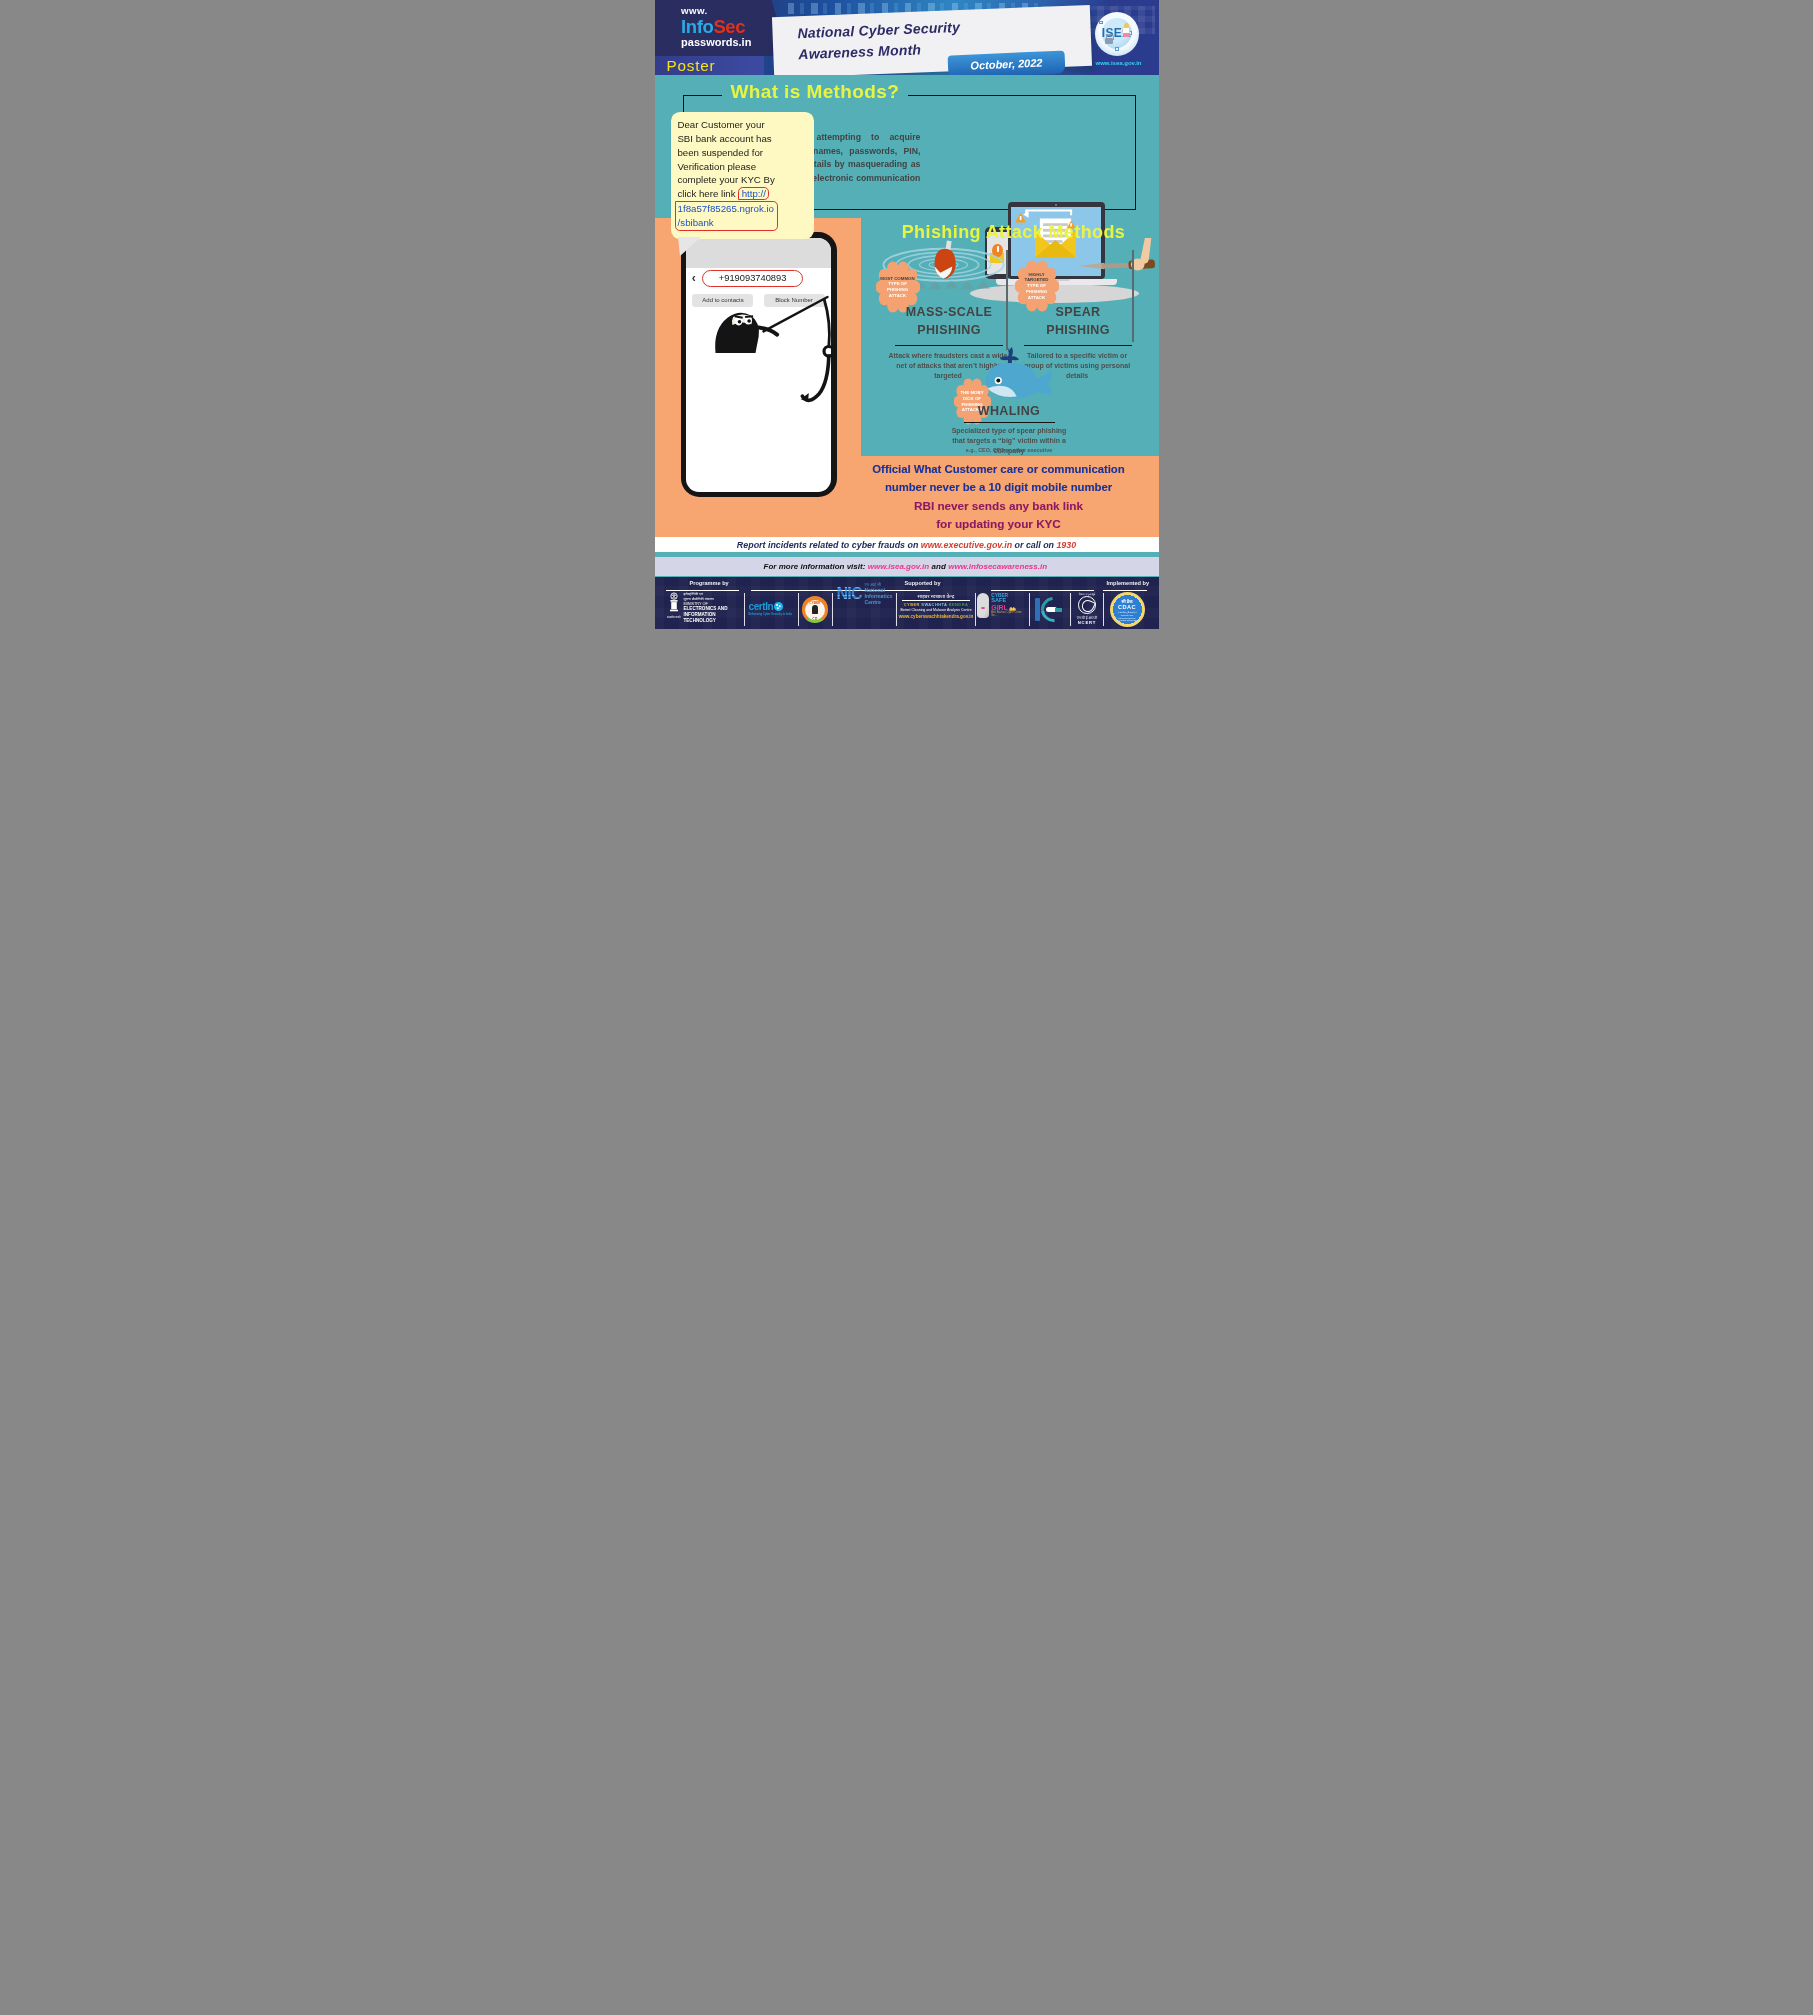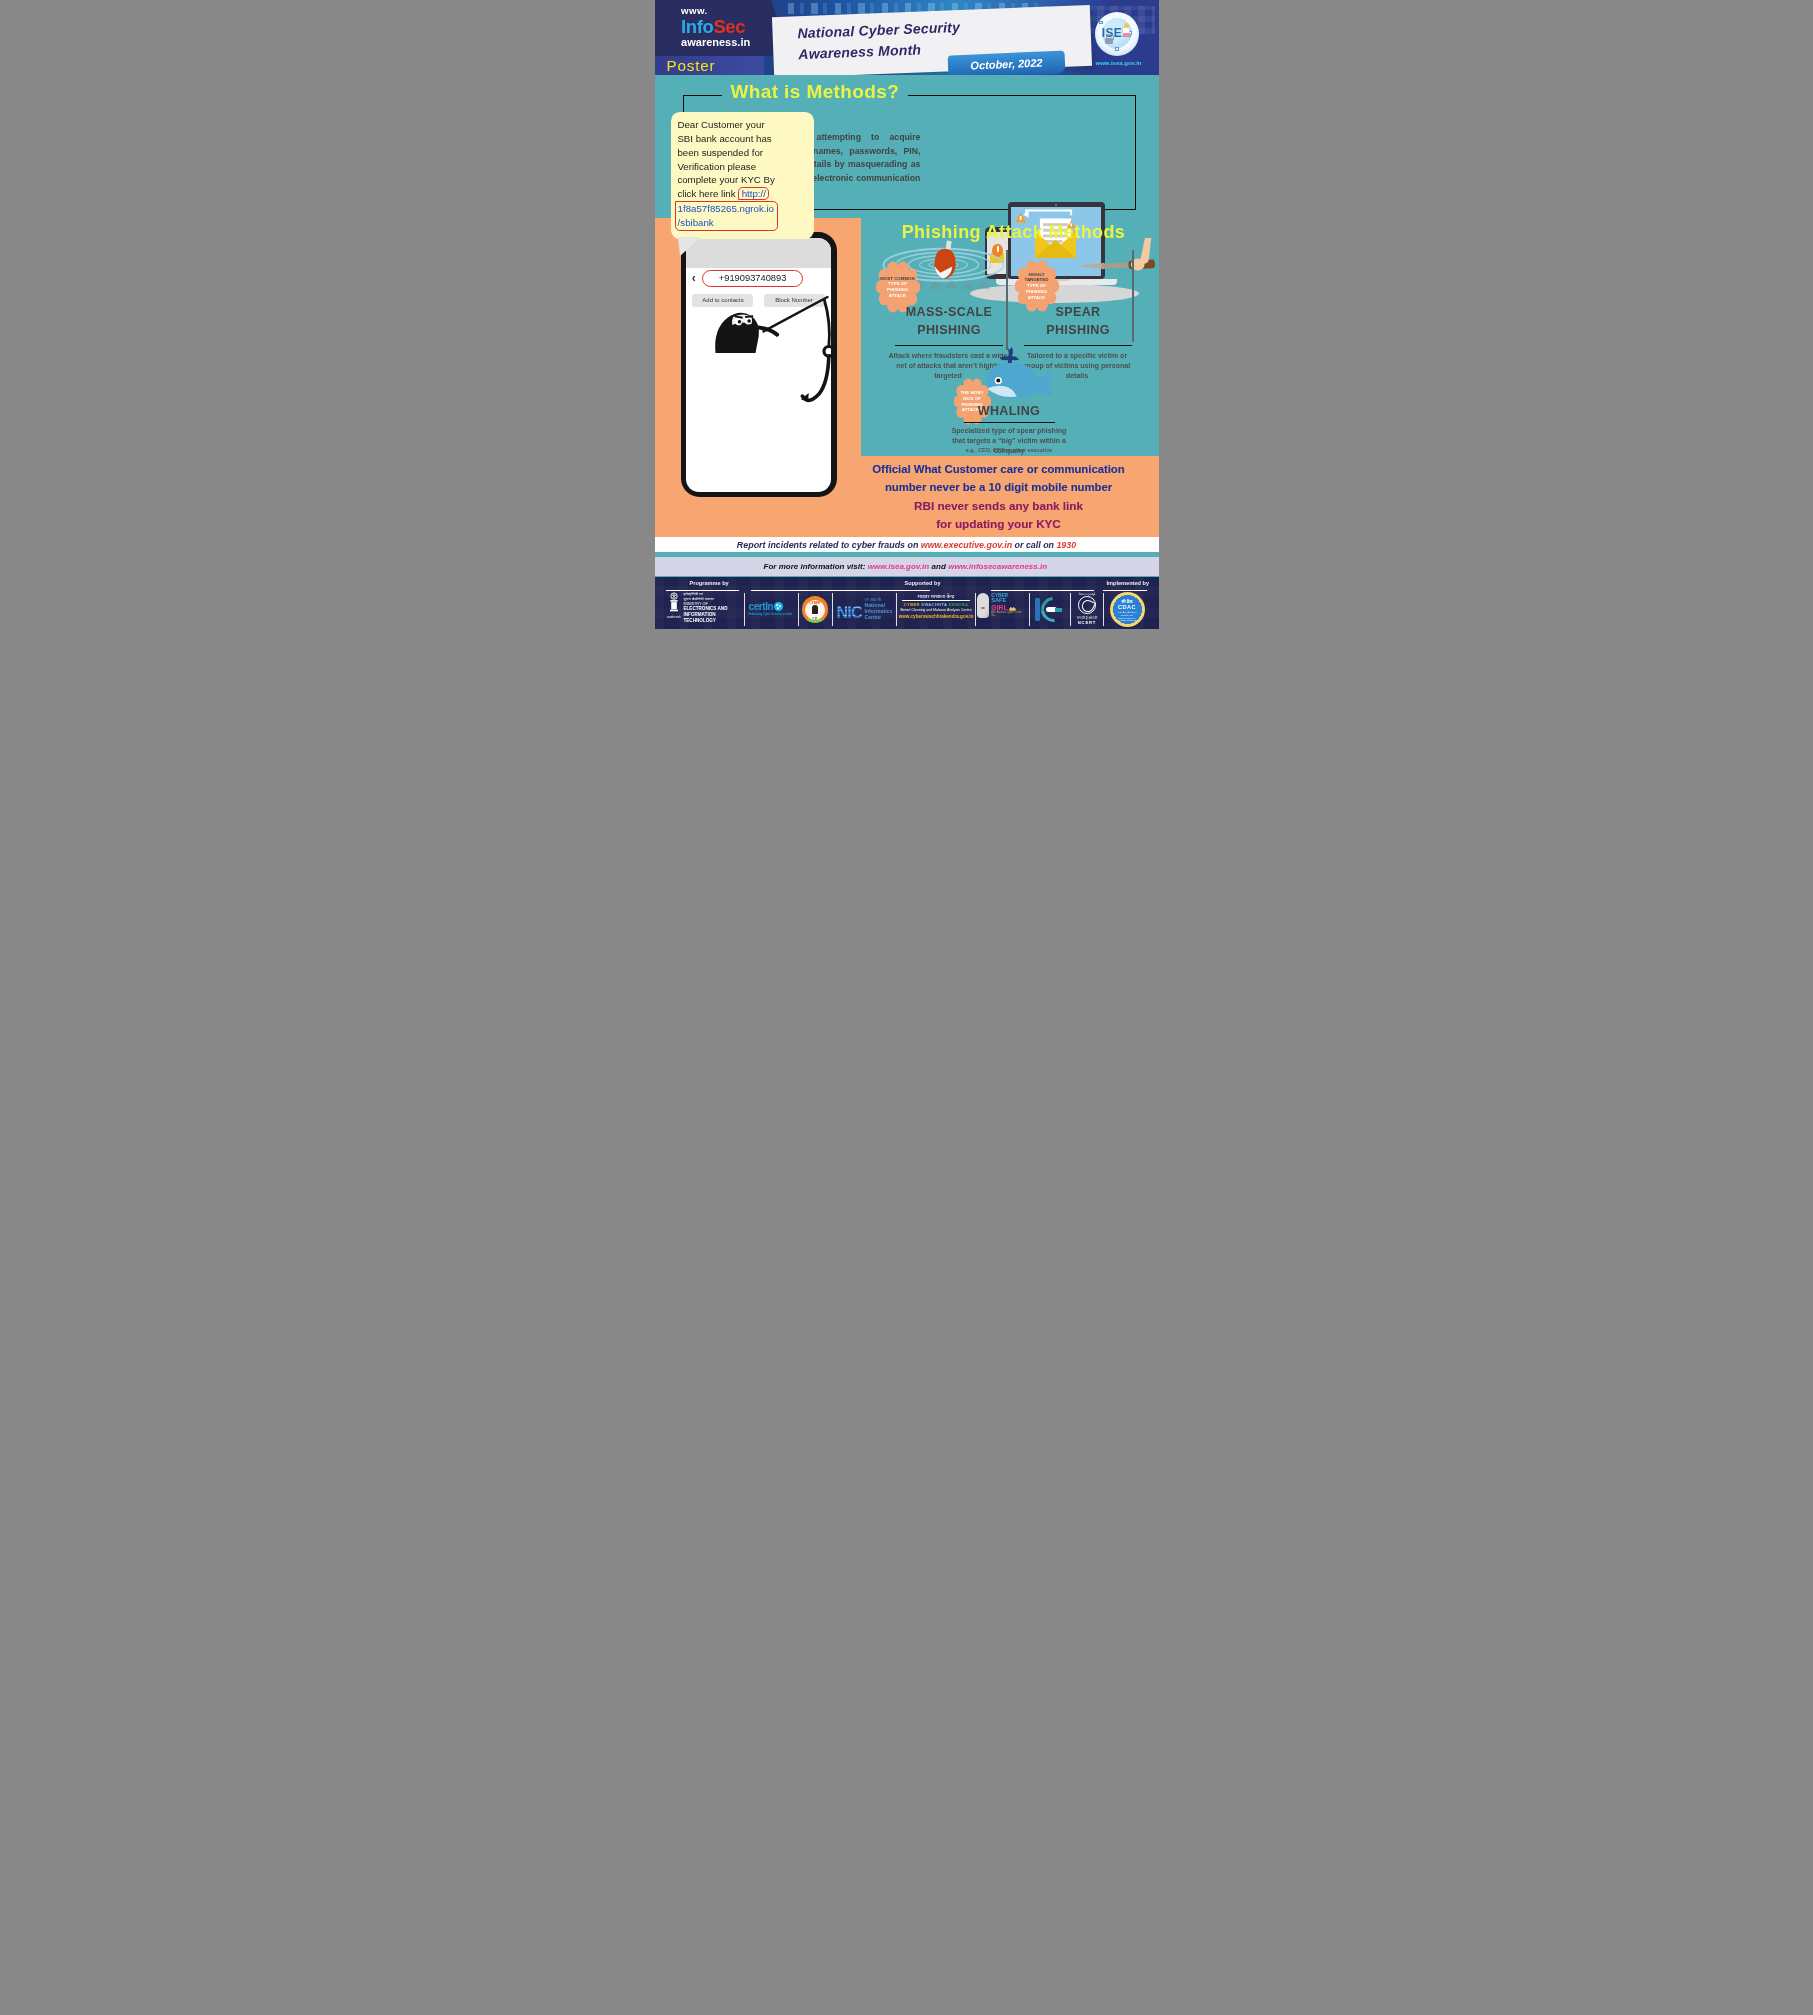--- a/index.html
+++ b/index.html
@@ -156,21 +156,21 @@
   .certin .nm .dots{display:inline-block;width:8.9px;height:8.9px;border-radius:50%;background:#19b5f0;position:relative;top:1.2px;margin-left:0.8px;}
   .certin .nm .dots:after{content:"";position:absolute;left:2px;top:2px;width:2px;height:2px;border-radius:50%;background:#fff;
     box-shadow:2.8px 1.2px 0 #fff,0.8px 3.2px 0 #fff;}
   .certin .tg{font-size:2.7px;color:#1e9ad6;font-weight:700;margin-top:0.8px;}
   .dost{position:absolute;left:147px;top:19.3px;width:26.6px;height:26.6px;border-radius:50%;
     background:conic-gradient(#f08326 0 40%,#8bc53f 40% 60%,#f08326 60% 100%);display:flex;align-items:center;justify-content:center;}
   .dost .in{width:20px;height:20px;border-radius:50%;background:#fdf4ec;position:relative;overflow:hidden;text-align:center;}
   .dost .ct{color:#d85a12;font-size:3.2px;font-weight:800;margin-top:1.2px;}
   .dost .fig{width:6.4px;height:8.9px;background:#222;border-radius:3.2px 3.2px 0.8px 0.8px;margin:0.4px auto 0;}
   .dost .cd{font-size:2.8px;font-weight:800;color:#222;background:#fff;border-radius:2.4px;display:inline-block;padding:0 1.2px;margin-top:0.4px;}
-  .nic{position:absolute;left:182px;top:21px;display:flex;align-items:flex-end;}
+  .nic{position:absolute;left:182px;top:6px;display:flex;align-items:center;}
   .nic .big{font-size:16px;font-weight:800;color:#2f7fd0;letter-spacing:-0.8px;line-height:.9;
     background:repeating-linear-gradient(0deg,#2f7fd0 0 2px,#7db8e8 2px 2.8px);-webkit-background-clip:text;background-clip:text;-webkit-text-fill-color:transparent;}
   .nic .rt{margin-left:2.8px;line-height:1.15;}
   .nic .h{color:#4a96d2;font-size:4px;}
   .nic .n{color:#4a96d2;font-size:5.2px;font-weight:700;}
   .csk{position:absolute;left:244px;top:16px;width:75px;text-align:center;color:#fff;}
   .csk .h{font-size:5px;}
   .csk .ln{height:0.4px;background:#fff;margin:1.2px 3.2px;}
   .csk .en{font-size:4px;font-weight:700;letter-spacing:0.4px;}
   .csk .en .c1{color:#f0b429;} .csk .en .c2{color:#7ec8e3;} .csk .en .c3{color:#3f9e4f;}
@@ -214,21 +214,21 @@
   <div class="header">
     <div class="pix a"></div>
     <div class="pix b"></div>
     <div class="pix c"></div>
     <div class="pix d"></div>
 
     <div class="brand-block"></div>
     <div class="brand">
       <div class="www">www.</div>
       <div class="name"><span class="info">Info</span><span class="sec">Sec</span></div>
-      <div class="dom">awareness.in</div>
+      <div class="dom">passwords.in</div>
     </div>
     <div class="poster-band">
       <span>Poster</span>
     </div>
 
     <div class="title-card">
       <div class="t">
         <span>National Cyber Security</span><br>
         <span>Awareness Month</span>
       </div>

